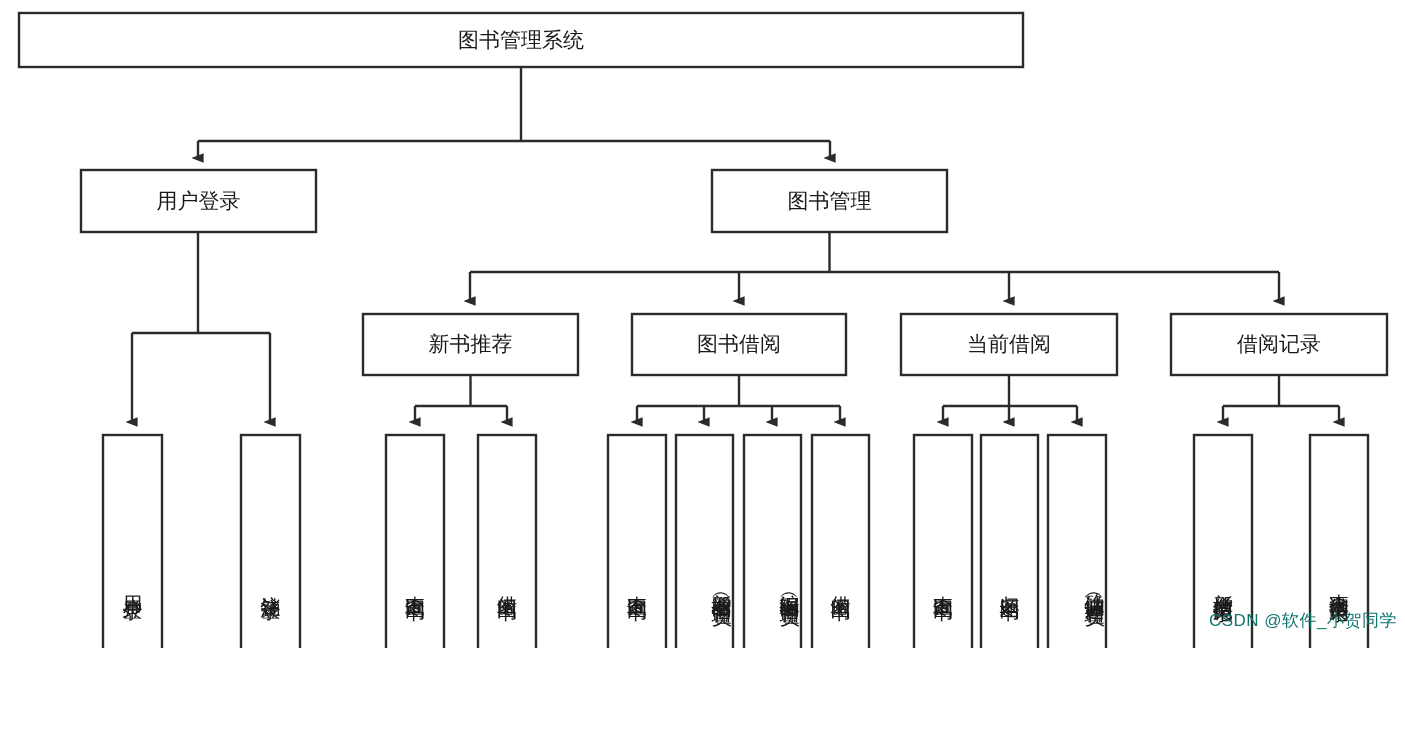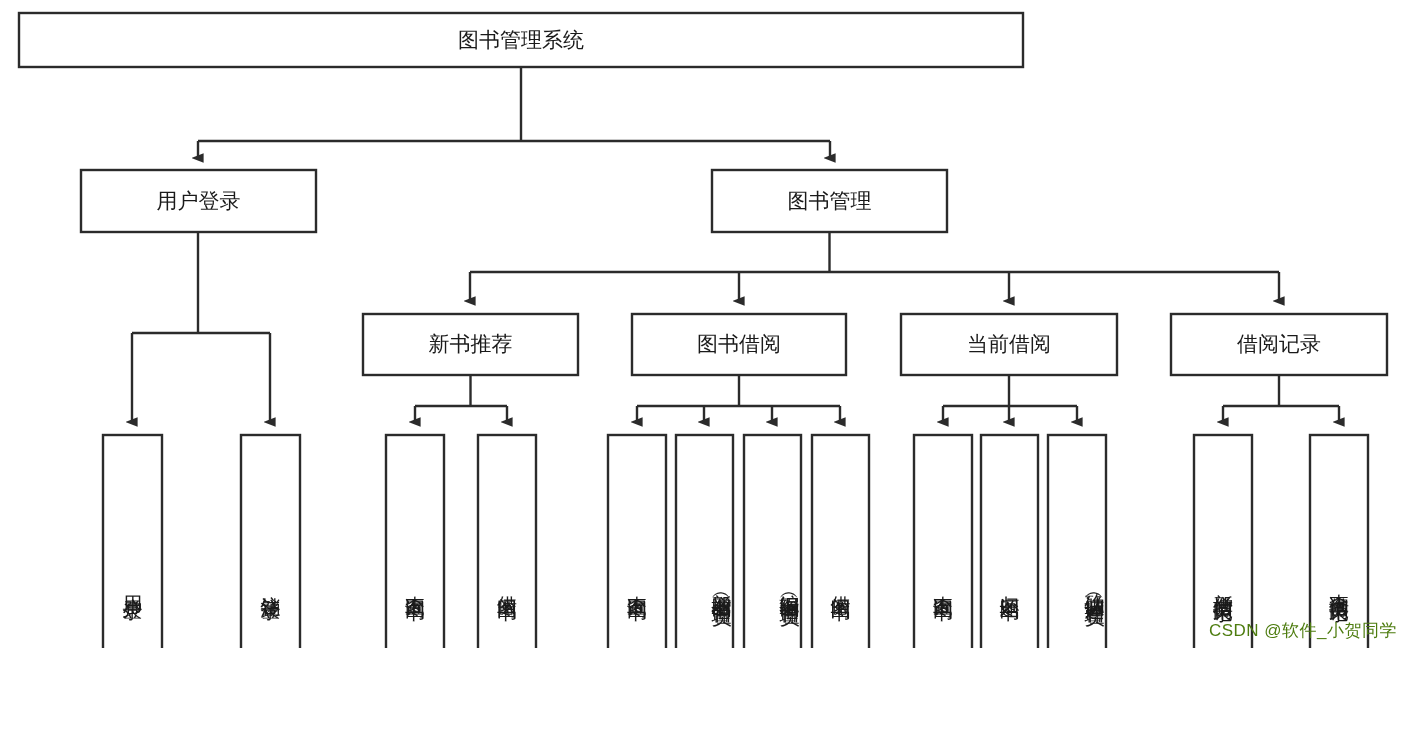--- a/index.html
+++ b/index.html
@@ -61,24 +61,24 @@
     display: flex;
     align-items: center;
     justify-content: center;
     text-align: center;
     pointer-events: none;
     user-select: none;
   }
   .watermark {
     position: absolute;
     right: 8px;
-    bottom: 6px;
+    bottom: 16px;
     font-family: "Liberation Sans", "DejaVu Sans", sans-serif;
     font-size: 17px;
-    color: #4d7c0f;
+    color: #0f766e;
     letter-spacing: 0.5px;
     white-space: nowrap;
   }
 </style>
 </head>
 <body>
 
 <div id="diagram-root">
 
   <svg class="flow" viewBox="0 0 1405 747">

